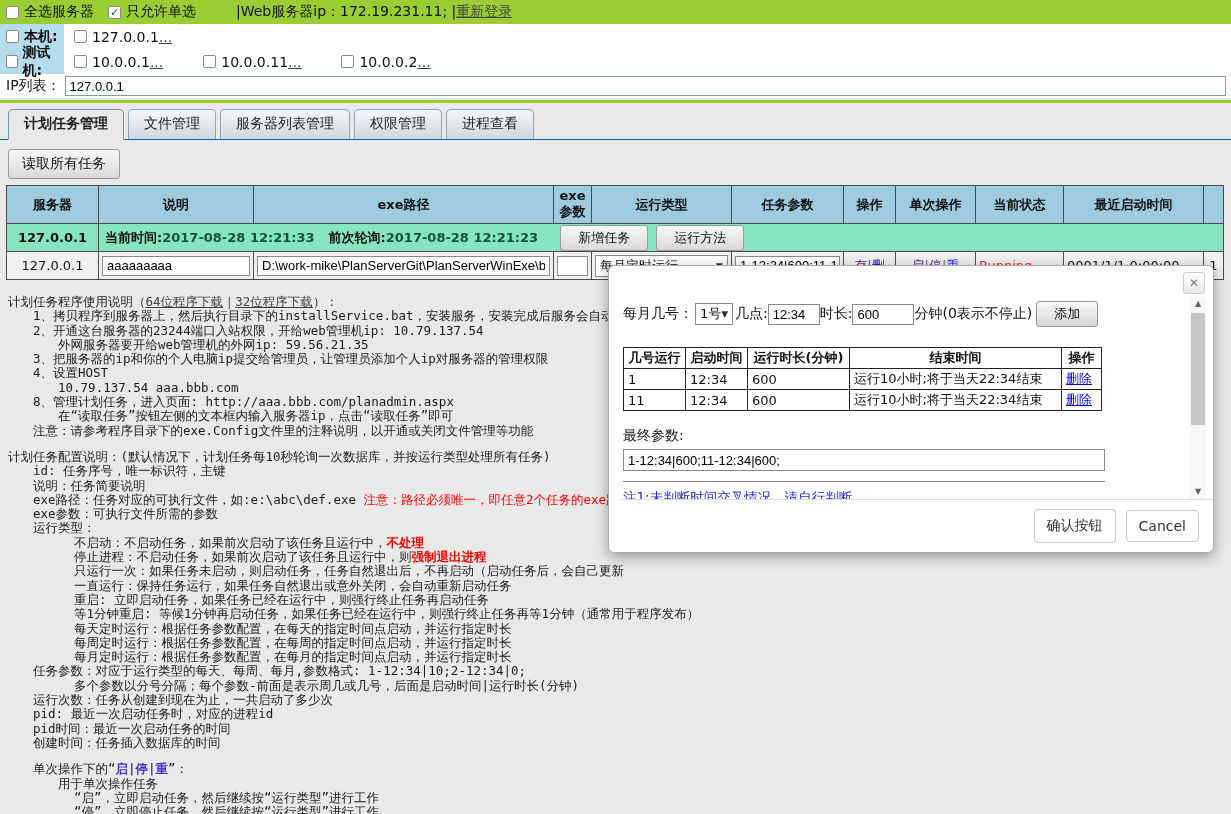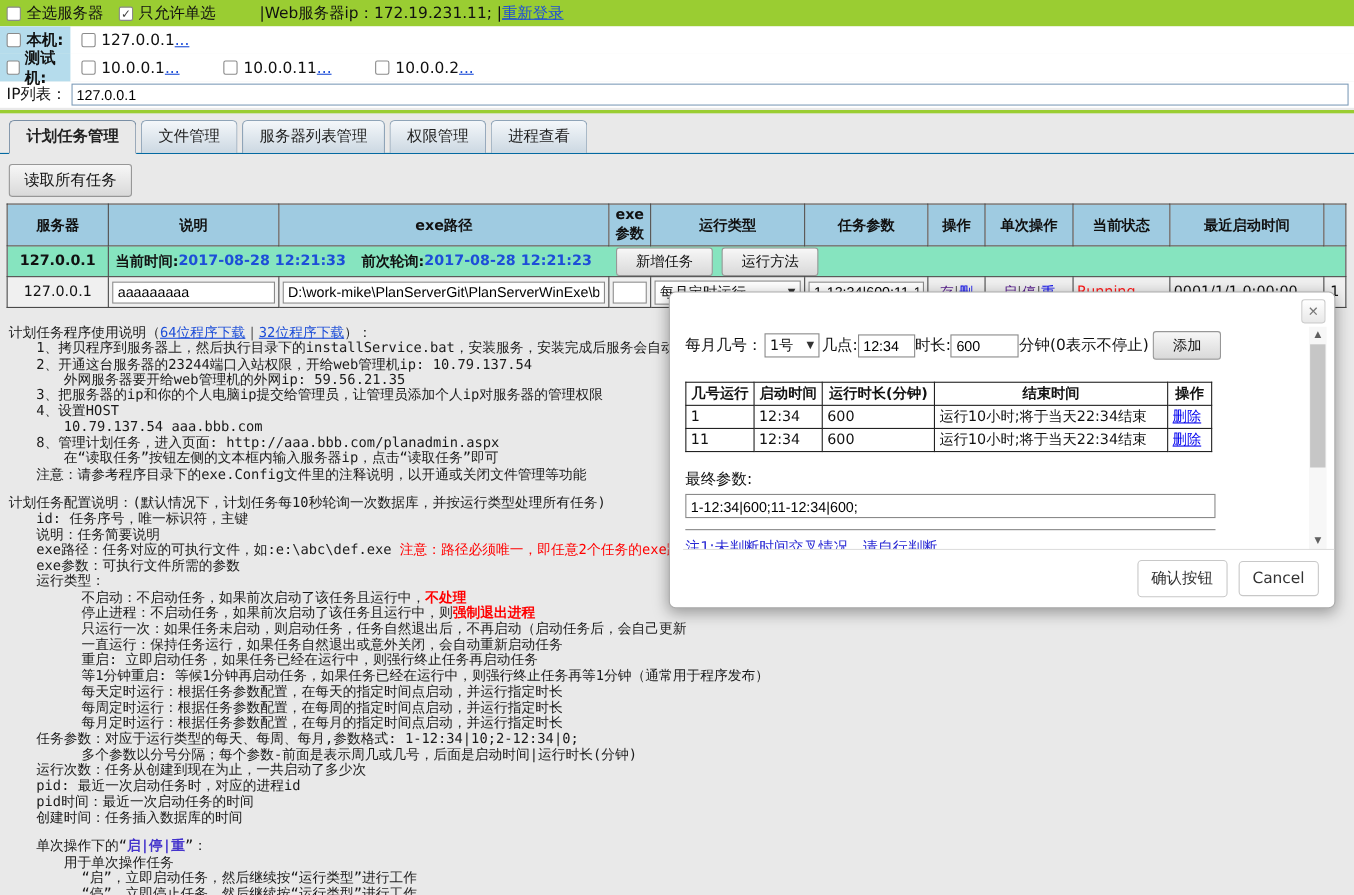--- a/index.html
+++ b/index.html
@@ -9,21 +9,21 @@
 
   
   .topbar { height:24px; background:#9ACD32; display:flex; align-items:center;
     padding-left:6px; font-size:14px; }
   .cb { display:inline-block; width:13px; height:13px; background:#fff;
     border:1px solid #8a8a8a; border-radius:2px; margin-right:5px;
     vertical-align:-2px; font-size:11px; line-height:11px; text-align:center;
     color:#444; font-weight:bold; }
   .cbgroup { display:inline-flex; align-items:center; margin-right:14px; }
   .webinfo { margin-left:26px; }
-  a.link { color:#1d4ed8; text-decoration:underline; cursor:pointer; }
+  a.link { color:#404040; text-decoration:underline; cursor:pointer; }
 
   .subrow { height:25px; background:#fff; display:flex; align-items:stretch; font-size:14px; }
   .m-label { width:64px; background:#b5dcec; display:flex; align-items:center;
     padding-left:6px; font-weight:bold; }
   .m-ips { display:flex; align-items:center; padding-left:10px; }
   .ip-item { display:inline-flex; align-items:center; margin-right:40px; }
   .iprow { height:24px; background:#fff; display:flex; align-items:center;
     padding-left:6px; font-size:14px; }
   .iprow input { flex:1; margin-left:4px; margin-right:5px; height:20px;
     border:1px solid #7f9db9; font-size:13px; padding:1px 4px; background:#fff; }
@@ -46,21 +46,21 @@
   
   table.task { border-collapse:collapse; table-layout:fixed; width:1217px;
     margin-left:6px; background:#f0f0f0; }
   table.task th, table.task td { border:1px solid #4a4a4a; overflow:hidden; }
   table.task th { background:#9FCBE1; font-size:13px; font-weight:bold;
     height:38px; text-align:center; }
   tr.inforow td { background:#86E4BF; height:28px; }
   tr.inforow .srv { text-align:center; font-weight:bold; font-size:13px; }
   .infocell { display:flex; align-items:center; padding-left:6px; font-size:13px;
     font-weight:bold; white-space:nowrap; }
-  .bluetime { color:#1d4ed8; margin-right:14px; }
+  .bluetime { color:#14532d; margin-right:14px; }
   .infocell .btn { font-weight:normal; margin-left:8px; }
   tr.datarow td { height:28px; font-size:13px; padding:0 3px; background:#f0f0f0; }
   tr.datarow .srv { text-align:center; }
   tr.datarow input { width:100%; height:20px; border:1px solid #8a8a8a;
     font-size:13px; padding:1px 4px; background:#fff; }
   .fsel { display:flex; justify-content:space-between; align-items:center;
     height:22px; border:1px solid #8a8a8a; background:#fff; font-size:13px;
     padding:0 4px; cursor:pointer; }
   .fsel .arr { font-size:9px; color:#333; }
   .oplinks { text-align:center; white-space:nowrap; }
@@ -89,21 +89,21 @@
   .m-close { position:absolute; top:6px; right:8px; width:22px; height:22px;
     border:1px solid #cccccc; border-radius:3px; background:linear-gradient(#fff,#e8e8e8);
     color:#777; font-weight:bold; font-size:12px; text-align:center; line-height:20px;
     cursor:pointer; }
   .m-content { position:relative; height:202px; overflow:hidden; padding:2px 30px 0 14px; }
   .m-formrow { display:flex; align-items:center; font-size:14px; margin-top:2px;
     white-space:nowrap; }
   .m-formrow input { height:21px; border:1px solid #8a8a8a; font-size:13px;
     padding:1px 4px; }
   .in-time { width:52px; } .in-dur { width:62px; }
-  .m-formrow .fsel { width:50px; margin:0 2px; }
+  .m-formrow .fsel { width:38px; margin:0 2px; }
   .m-formrow .btn { margin-left:4px; }
   table.mtab { border-collapse:collapse; margin-top:20px; font-size:13px; }
   table.mtab th, table.mtab td { border:1px solid #222; padding:1px 4px; height:18px; }
   table.mtab th { font-weight:bold; text-align:center; }
   .m-plabel { margin-top:16px; font-size:14px; }
   .m-pinput { width:482px; height:22px; border:1px solid #8a8a8a; font-size:13px;
     padding:1px 4px; margin-top:4px; display:block; }
   .m-divider { width:482px; border-top:1px solid #888; margin-top:10px; }
   .m-note { color:#2a2ad4; font-size:13.5px; margin-top:7px; white-space:nowrap; }
   .m-scroll { position:absolute; top:31px; right:7px; width:16px; height:202px;

